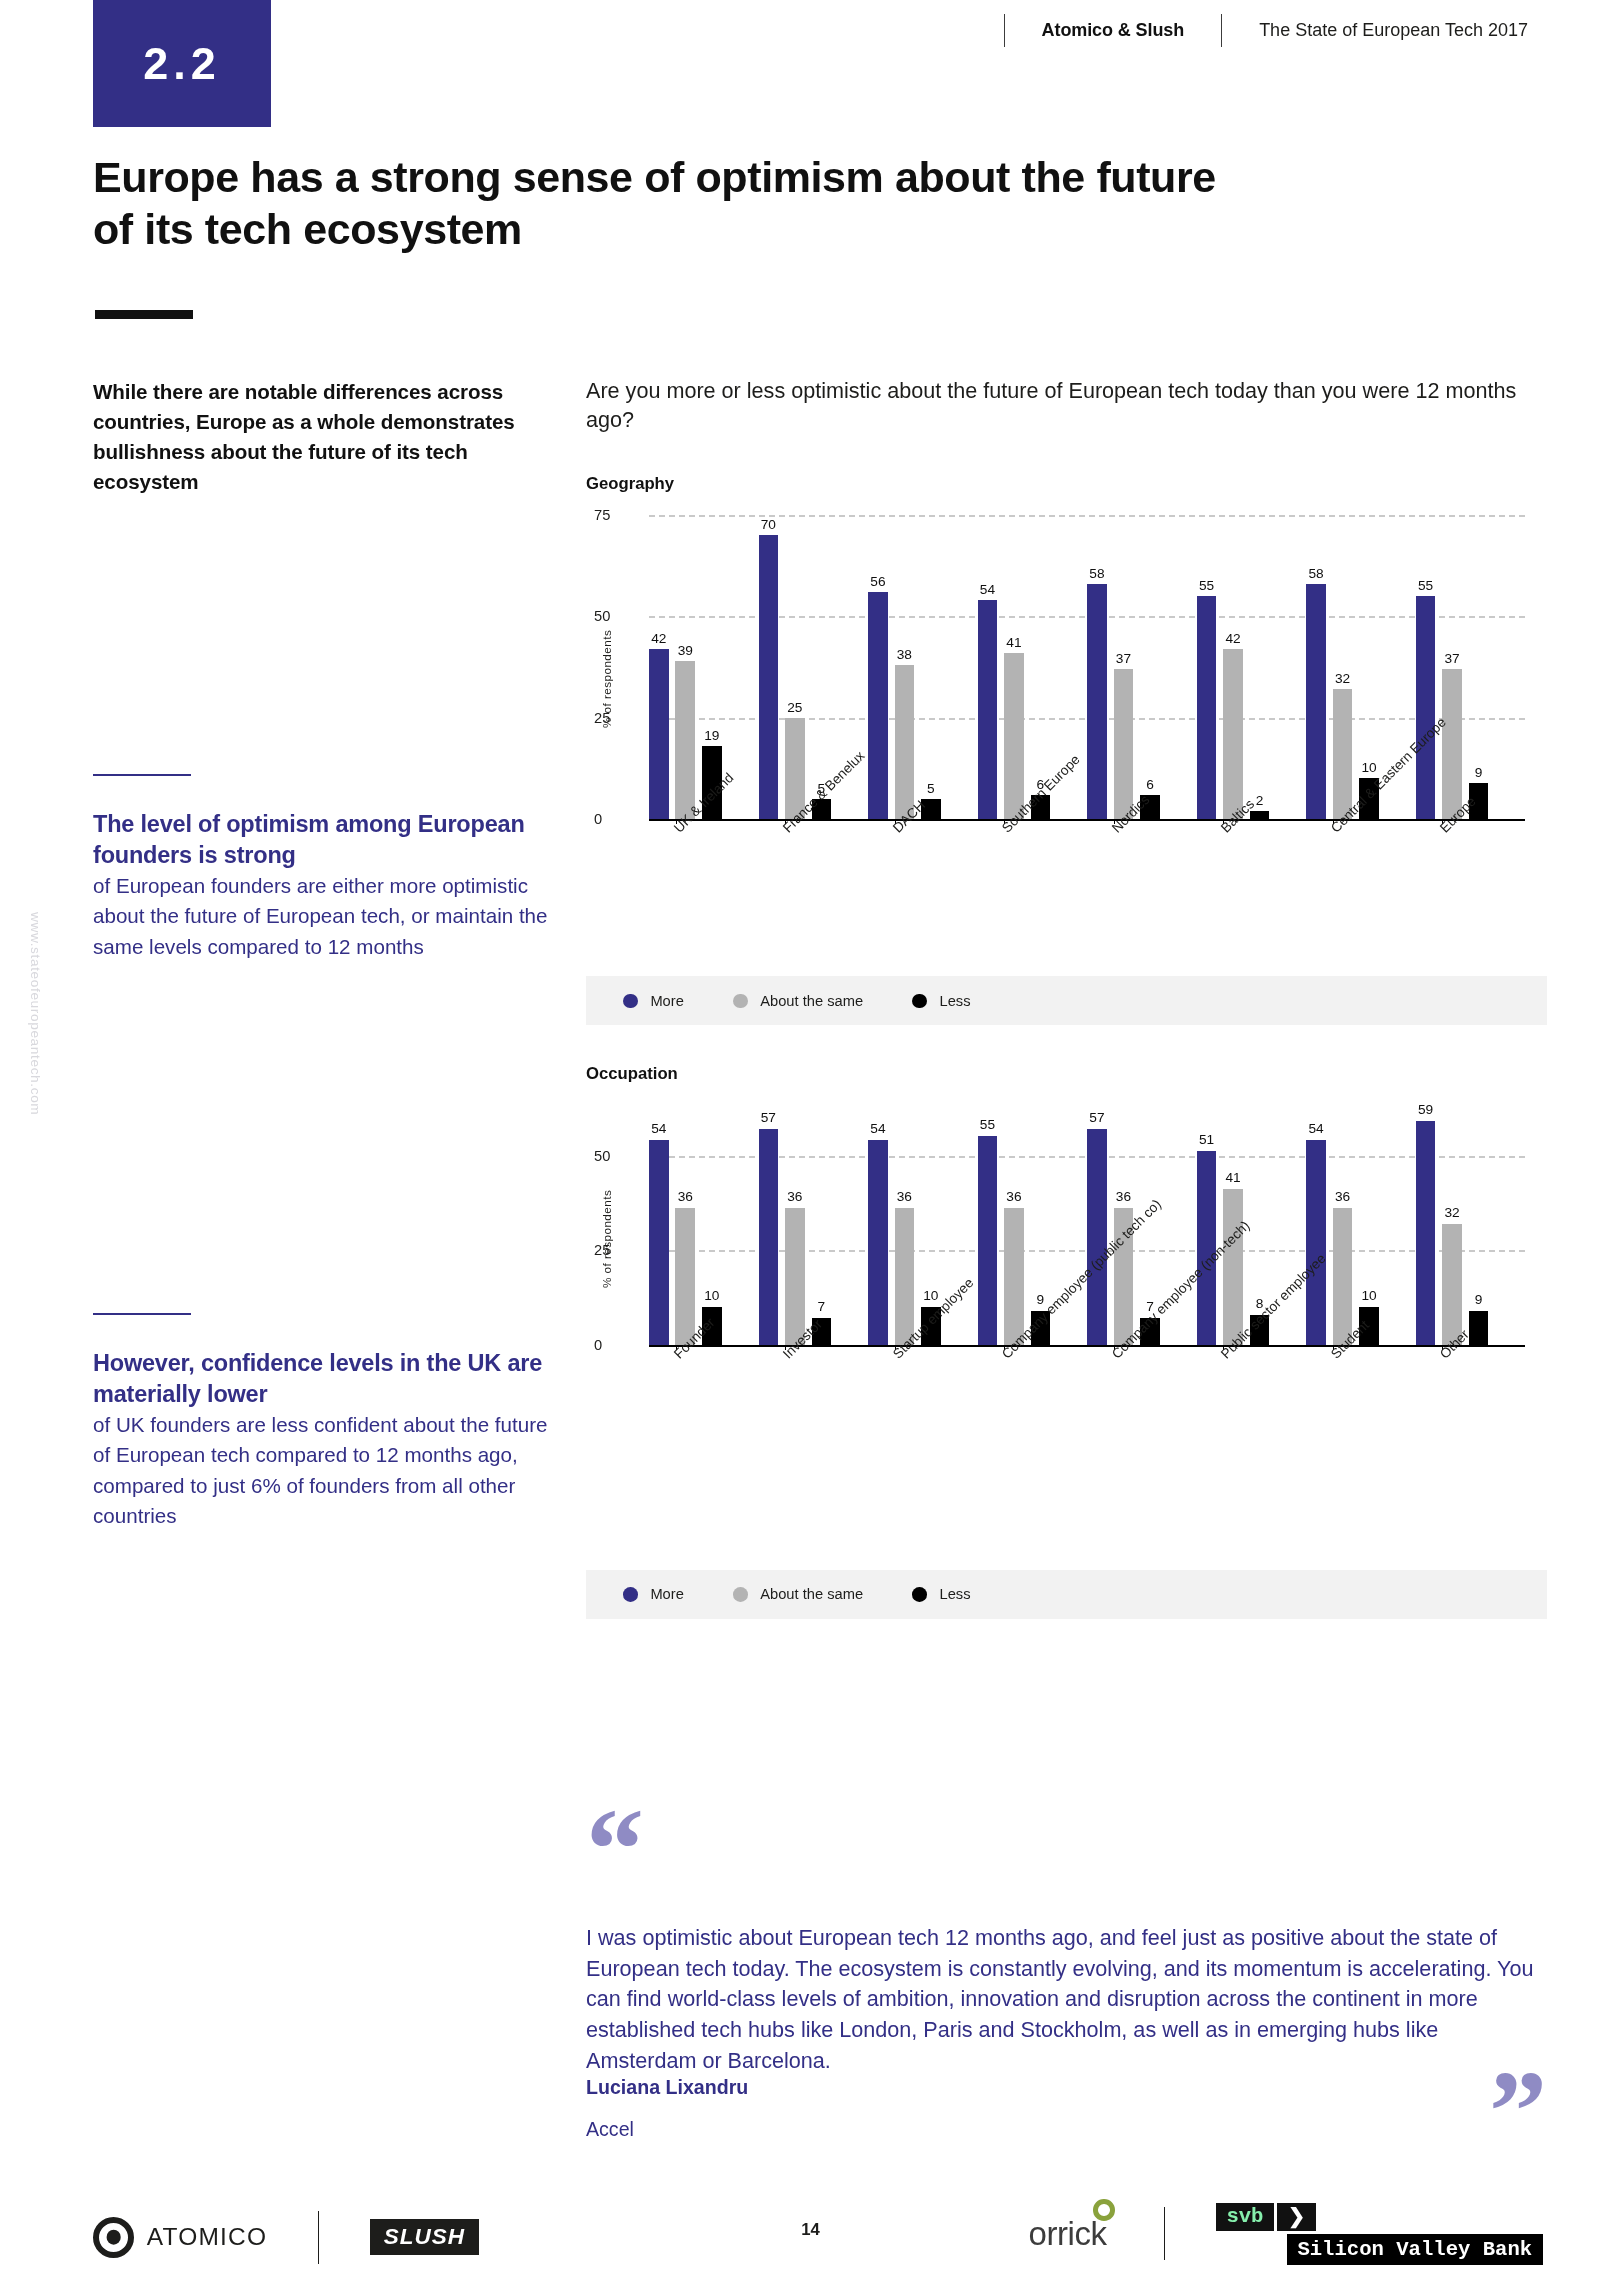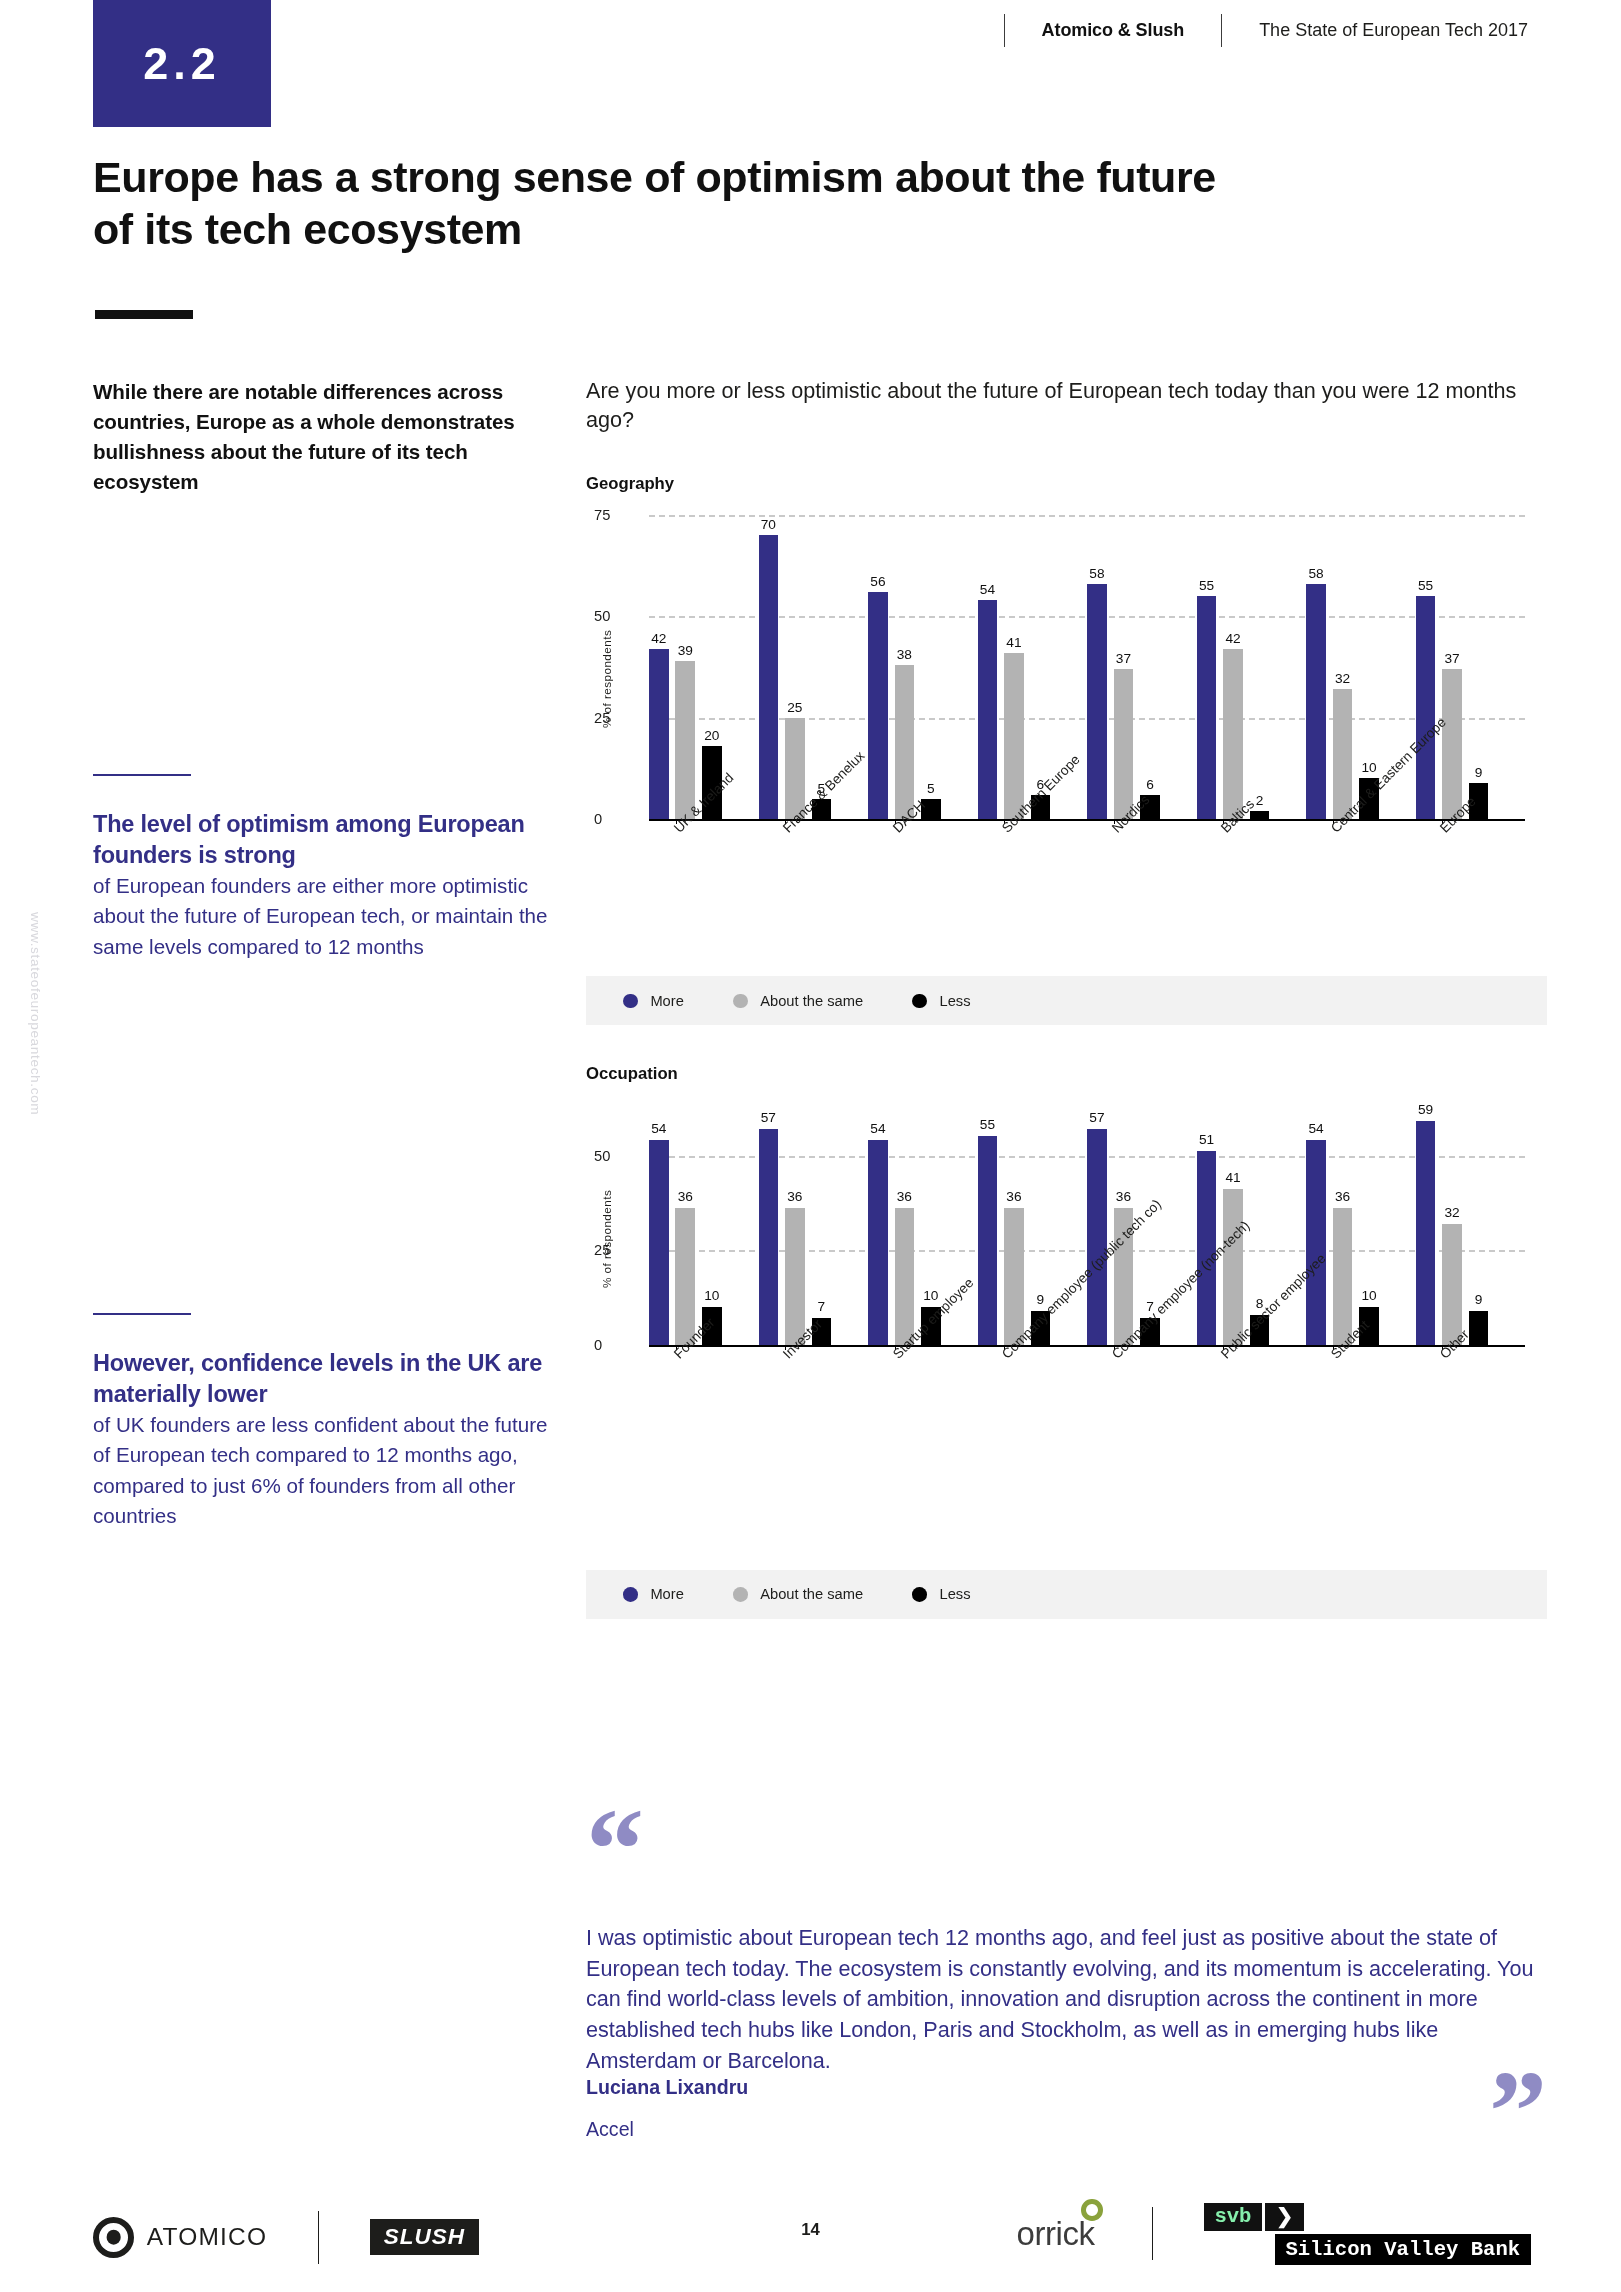--- a/index.html
+++ b/index.html
@@ -394,21 +394,21 @@
     position: absolute;
     left: 0; right: 0;
     top: 35px;
     text-align: center;
     font-size: 16.7px;
     font-weight: bold;
     color: #1d1d1b;
   }
   .footer-right {
     position: absolute;
-    right: 90px;
+    right: 78px;
     top: 17.6px;
     display: flex;
     align-items: center;
     text-align: right;
   }
   .orrick-logo {
     position: relative;
     font-size: 33px;
     color: #3c3c3c;
     letter-spacing: -0.4px;
@@ -508,21 +508,21 @@
         <div class="axis-baseline" style="top: 304px; right: 0px;"></div>
         <div class="bars-layer" style="height: 304px;">
           <div class="bar-group">
             <div class="bar more" style="height: 170px;">
               <span class="bar-value">42</span>
             </div>
             <div class="bar same" style="height: 158px;">
               <span class="bar-value">39</span>
             </div>
             <div class="bar less" style="height: 73px;">
-              <span class="bar-value">20</span>
+              <span class="bar-value">19</span>
             </div>
             <div class="tick-mark" style="left: 26.5px;"></div>
           </div>
           <div class="bar-group">
             <div class="bar more" style="height: 284px;">
               <span class="bar-value">70</span>
             </div>
             <div class="bar same" style="height: 101px;">
               <span class="bar-value">25</span>
             </div>

